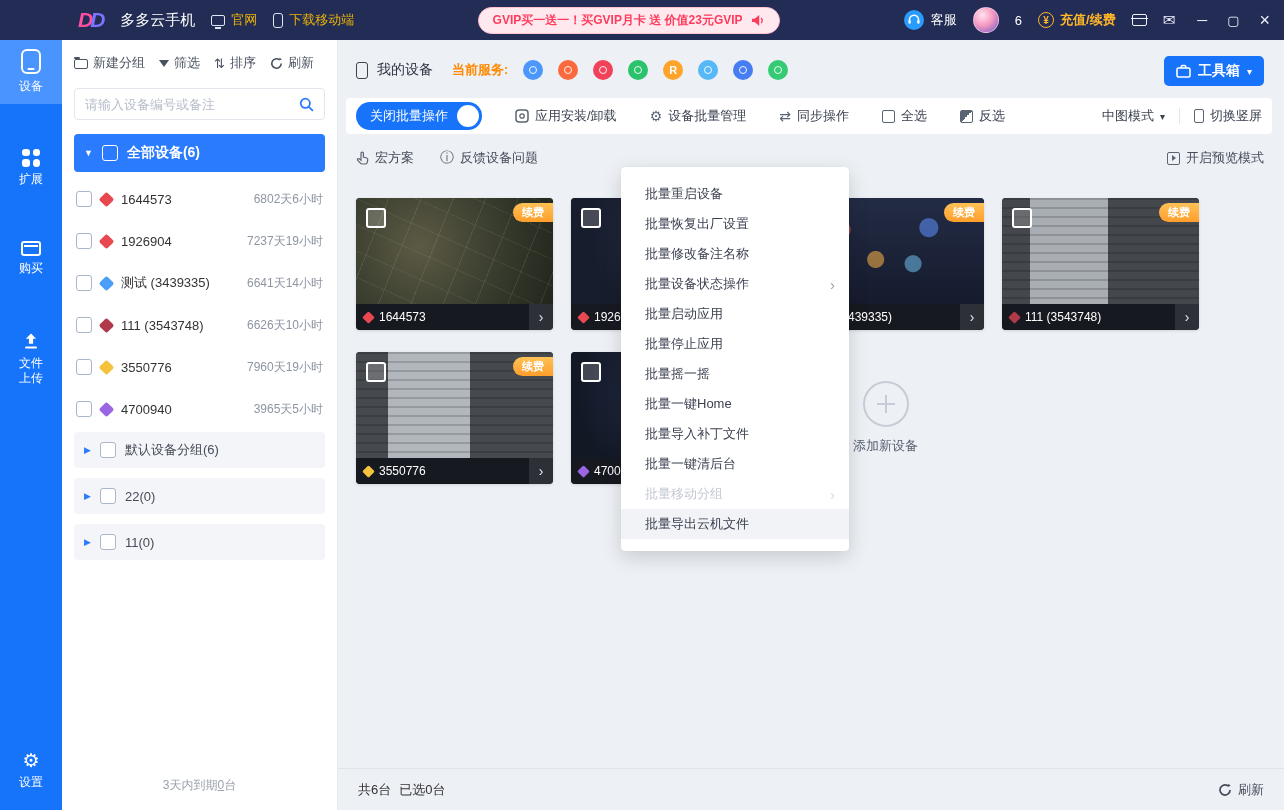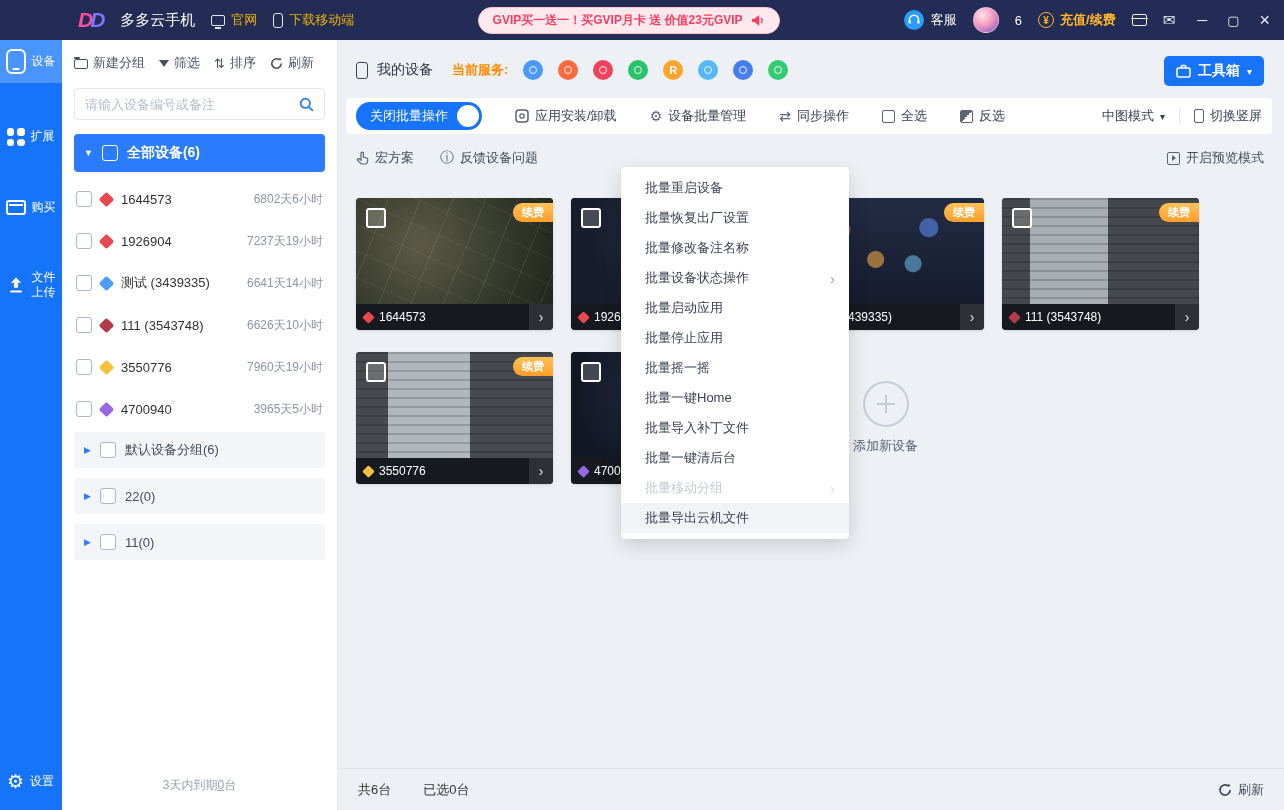--- a/index.html
+++ b/index.html
@@ -24,21 +24,21 @@
 .yen{width:16px;height:16px;border:1.5px solid #ffb629;border-radius:50%;display:flex;align-items:center;justify-content:center;font-size:10px}
 .ic-box{width:15px;height:12px;border:1.5px solid #eef1fb;border-radius:2px;position:relative;display:inline-block;cursor:pointer}
 .ic-box::before{content:"";position:absolute;left:-2px;right:-2px;top:2.5px;height:1.5px;background:#eef1fb}
 .mail{font-size:15px;cursor:pointer}
 .winctl{display:flex;align-items:center;gap:20px;margin-left:6px;color:#eef1fb}
 .winctl span{cursor:pointer}
 .w-min{font-size:14px}.w-max{font-size:13px}.w-close{font-size:18px}
 
 
 .sidebar{position:absolute;left:0;top:40px;bottom:0;width:62px;background:#1674fb;z-index:25;display:flex;flex-direction:column;color:#fff}
-.side-item{display:flex;flex-direction:row;align-items:center;justify-content:center;gap:5px;padding:9px 0;font-size:12px;cursor:pointer}
+.side-item{display:flex;flex-direction:column;align-items:center;justify-content:center;gap:5px;padding:9px 0;font-size:12px;cursor:pointer}
 .side-item.active{background:#4a94ff}
 .side-item + .side-item{margin-top:36px}
 .side-item.settings{margin-top:auto;margin-bottom:10px}
 .side-label{width:26px;text-align:center;line-height:1.3}
 .ic-device{width:20px;height:25px;border:2px solid #fff;border-radius:6px;position:relative}
 .ic-device::after{content:"";position:absolute;left:50%;transform:translateX(-50%);bottom:2px;width:7px;height:2px;background:#fff;border-radius:1px}
 .ic-grid{width:18px;height:18px;display:grid;grid-template-columns:1fr 1fr;gap:3px}
 .ic-grid i{background:#fff;border-radius:3px}
 .ic-grid i:last-child{border-radius:50%}
 .ic-card{width:20px;height:15px;border:2px solid #fff;border-radius:3px;position:relative}
@@ -112,29 +112,29 @@
 .chev{margin-left:auto;width:24px;height:26px;background:rgba(255,255,255,.10);display:flex;align-items:center;justify-content:center;font-size:14px;color:#e6e9f0}
 .c0{left:18px;top:158px}.c1{left:233px;top:158px}.c2{left:449px;top:158px}.c3{left:664px;top:158px}
 .c4{left:18px;top:312px}.c5{left:233px;top:312px}
 .add-new{position:absolute;left:449px;top:312px;width:197px;height:132px;display:flex;flex-direction:column;align-items:center;justify-content:center;gap:10px;color:#596070;font-size:13px;cursor:pointer}
 .add-circle{width:46px;height:46px;border:2px solid #c7ccd6;border-radius:50%;position:relative}
 .add-circle::before,.add-circle::after{content:"";position:absolute;background:#c7ccd6;left:50%;top:50%}
 .add-circle::before{width:18px;height:2px;transform:translate(-50%,-50%)}
 .add-circle::after{width:2px;height:18px;transform:translate(-50%,-50%)}
 
 
-.menu{position:absolute;left:283px;top:127px;width:228px;background:#fff;border-radius:4px;box-shadow:0 6px 20px rgba(0,0,0,.16),0 0 1px rgba(0,0,0,.1);padding:6px 0;z-index:40}
+.menu{position:absolute;left:283px;top:127px;width:228px;background:#fff;border-radius:4px;box-shadow:0 6px 20px rgba(0,0,0,.16),0 0 1px rgba(0,0,0,.1);padding:12px 0;z-index:40}
 .menu-item{height:30px;display:flex;align-items:center;padding:0 14px 0 24px;font-size:13px;color:#3b4150;cursor:pointer}
 .menu-item .sub{margin-left:auto;color:#9aa1ad;font-size:15px;line-height:1}
 .menu-item.disabled{color:#c4c9d2;cursor:default}
 .menu-item.disabled .sub{color:#d7dbe1}
 .menu-item.hl{background:#f2f3f6}
 
 
-.m-footer{position:absolute;left:0;right:0;bottom:0;height:42px;display:flex;align-items:center;gap:32px;padding:0 20px;font-size:13px;color:#333;border-top:1px solid rgba(0,0,0,.05)}
+.m-footer{position:absolute;left:0;right:0;bottom:0;height:42px;display:flex;align-items:center;gap:8px;padding:0 20px;font-size:13px;color:#333;border-top:1px solid rgba(0,0,0,.05)}
 .m-refresh{margin-left:auto;display:flex;align-items:center;gap:6px;color:#454c59;cursor:pointer}
 </style>
 </head>
 <body>
 
 <div class="topbar">
   <div class="logo">
     <span class="d1">D</span>
     <span class="d2">D</span>
   </div>

